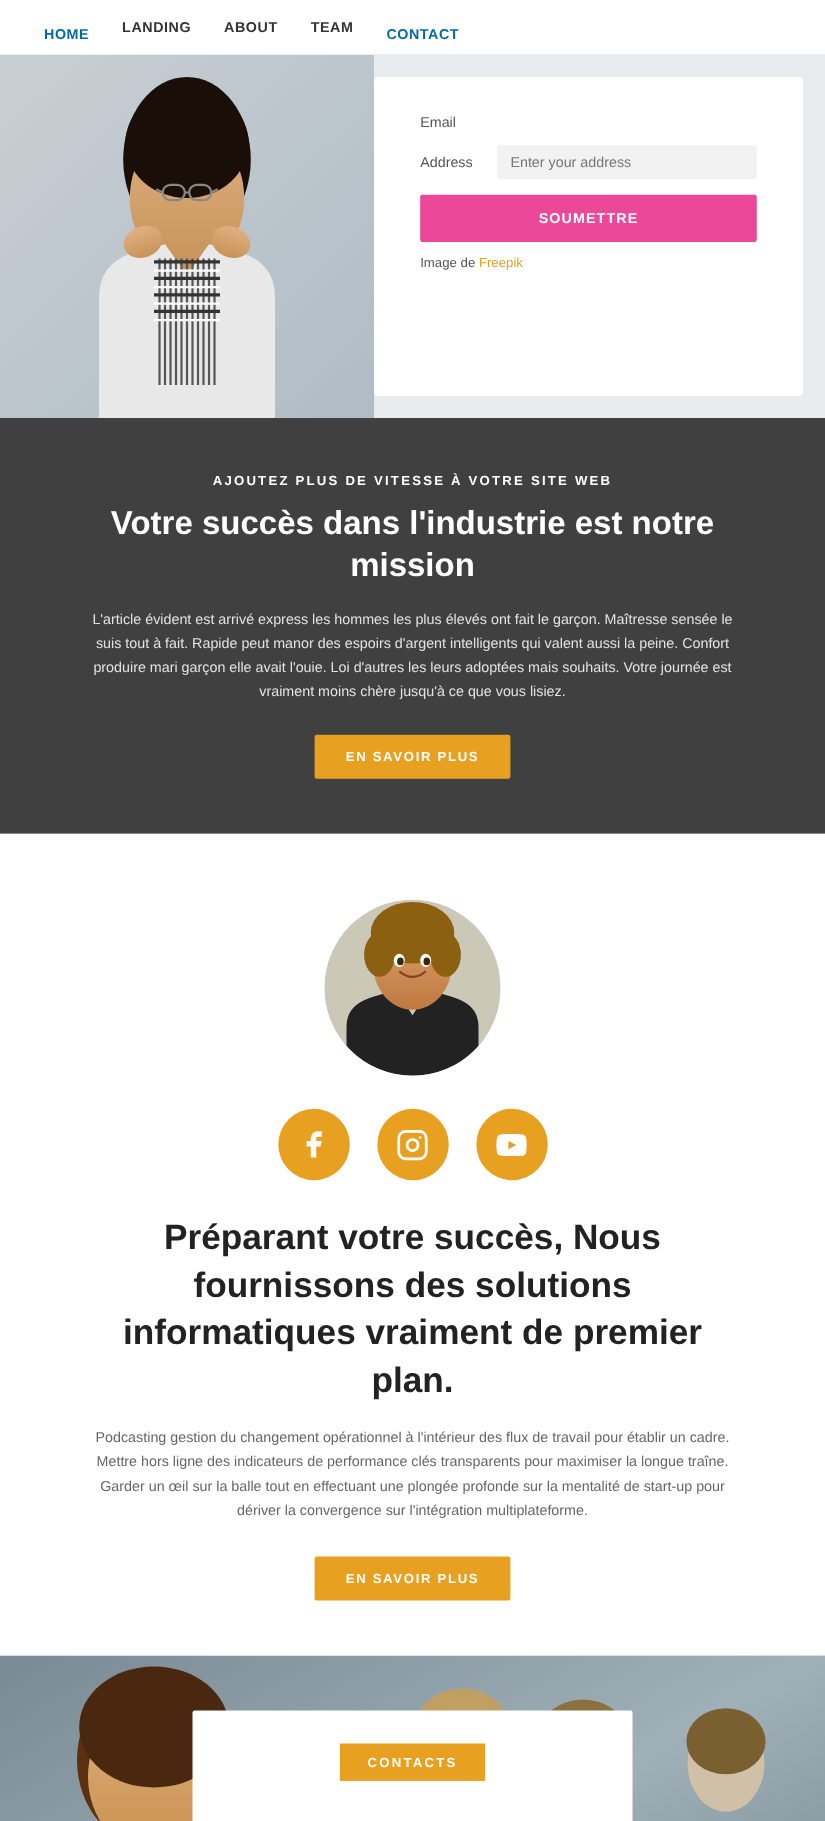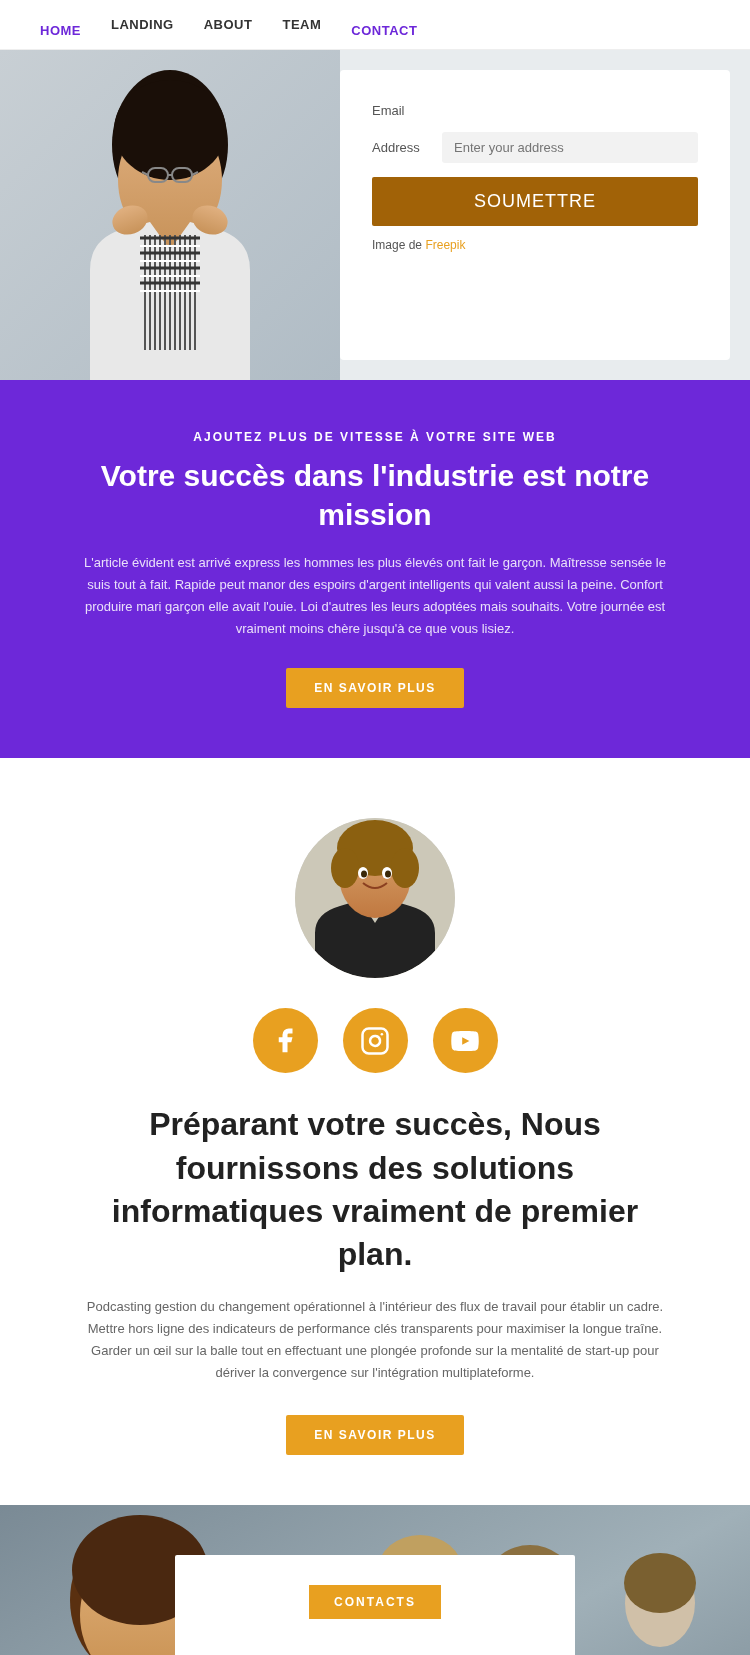--- a/index.html
+++ b/index.html
@@ -15,21 +15,21 @@
       border-bottom: 1px solid #eee;
     }
     nav a {
       margin-right: 30px;
       text-decoration: none;
       font-size: 13px;
       font-weight: 600;
       color: #333;
       letter-spacing: 0.5px;
     }
-    nav a.active { color: #6d28d9; margin-top: 12px; }
+    nav a.active { color: #0369a1; margin-top: 12px; }
 
     
     .hero-contact {
       display: flex;
       background: #e8ecee;
       min-height: 330px;
       position: relative;
     }
     .hero-img-area {
       width: 340px;
@@ -42,21 +42,21 @@
       height: 330px;
       background: linear-gradient(135deg, #c8cfd4 0%, #dde3e7 50%, #b8c0c8 100%);
       position: relative;
       display: flex;
       align-items: flex-end;
       justify-content: center;
     }
 
     .hero-form-area {
       flex: 1;
-      padding: 25px 32px;
+      padding: 25px 42px;
       background: #fff;
       margin: 20px 20px 20px 0;
       border-radius: 4px;
     }
     .form-row {
       display: flex;
       align-items: flex-start;
       margin-bottom: 14px;
     }
     .form-row label {
@@ -77,39 +77,39 @@
       outline: none;
     }
     .form-row textarea {
       height: 80px;
       resize: none;
     }
     .btn-soumettre {
       display: block;
       width: 100%;
       padding: 14px;
-      background: #a16207;
+      background: #ec4899;
       color: #fff;
       border: none;
-      font-size: 18px;
-      font-weight: 400;
+      font-size: 13px;
+      font-weight: 700;
       letter-spacing: 1px;
       cursor: pointer;
       border-radius: 2px;
       margin-bottom: 12px;
     }
     .image-credit {
       font-size: 12px;
       color: #555;
     }
     .image-credit a { color: #e8a020; text-decoration: none; }
 
     
     .green-banner {
-      background: #6d28d9;
+      background: #404040;
       padding: 50px 80px;
       text-align: center;
     }
     .green-banner .tagline {
       font-size: 12px;
       font-weight: 700;
       color: #fff;
       letter-spacing: 2px;
       text-transform: uppercase;
       margin-bottom: 12px;

